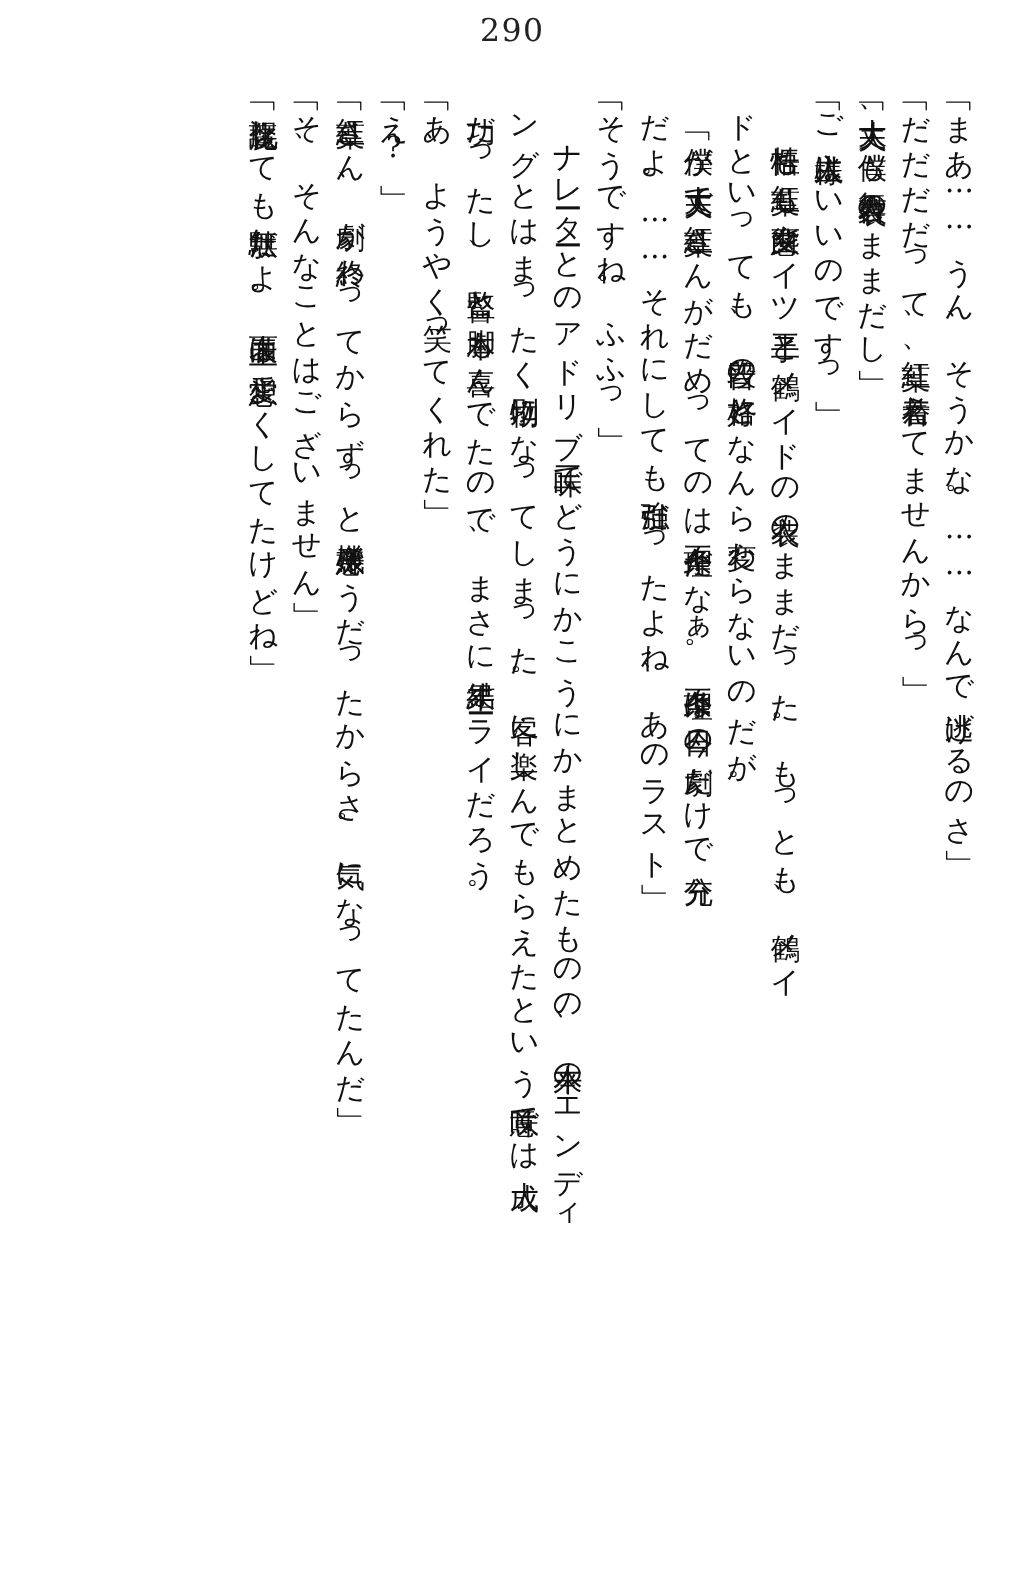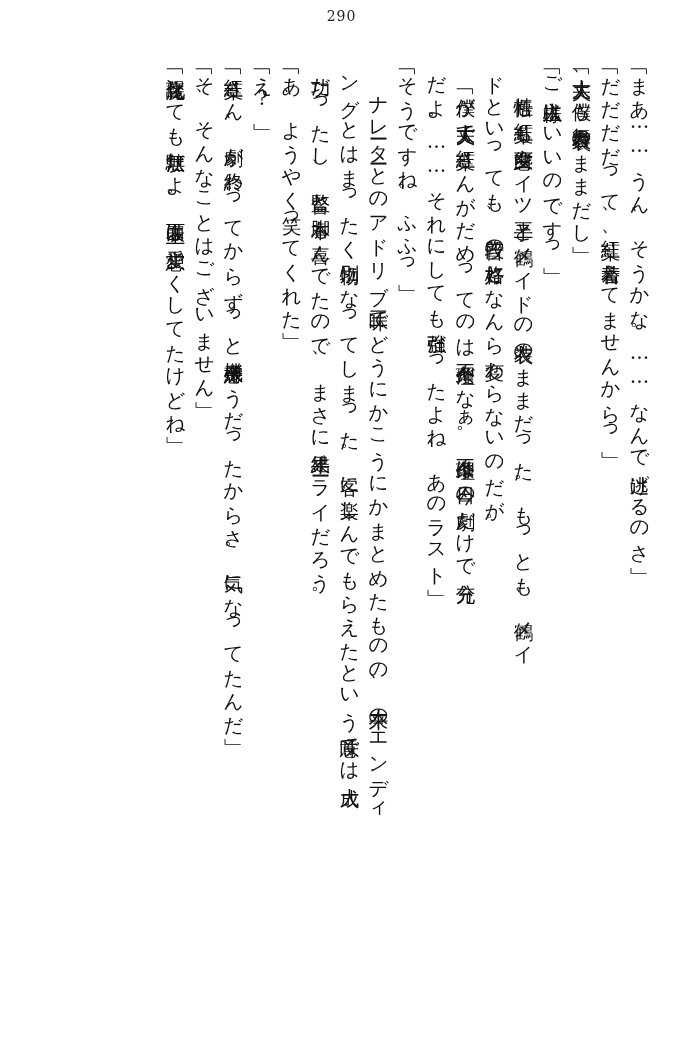--- a/index.html
+++ b/index.html
@@ -19,21 +19,21 @@
     width: 683px;
     height: 1050px;
     box-sizing: border-box;
   }
   .page-number {
     position: absolute;
     top: 8px;
     left: 0;
     right: 0;
     text-align: center;
-    font-size: 14px;
+    font-size: 21px;
     font-family: "DejaVu Serif", "Liberation Serif", serif;
     color: #222;
     letter-spacing: 1px;
   }
   .body-area {
     position: absolute;
     top: 62px;
     left: 34px;
     right: 34px;
     bottom: 28px;

